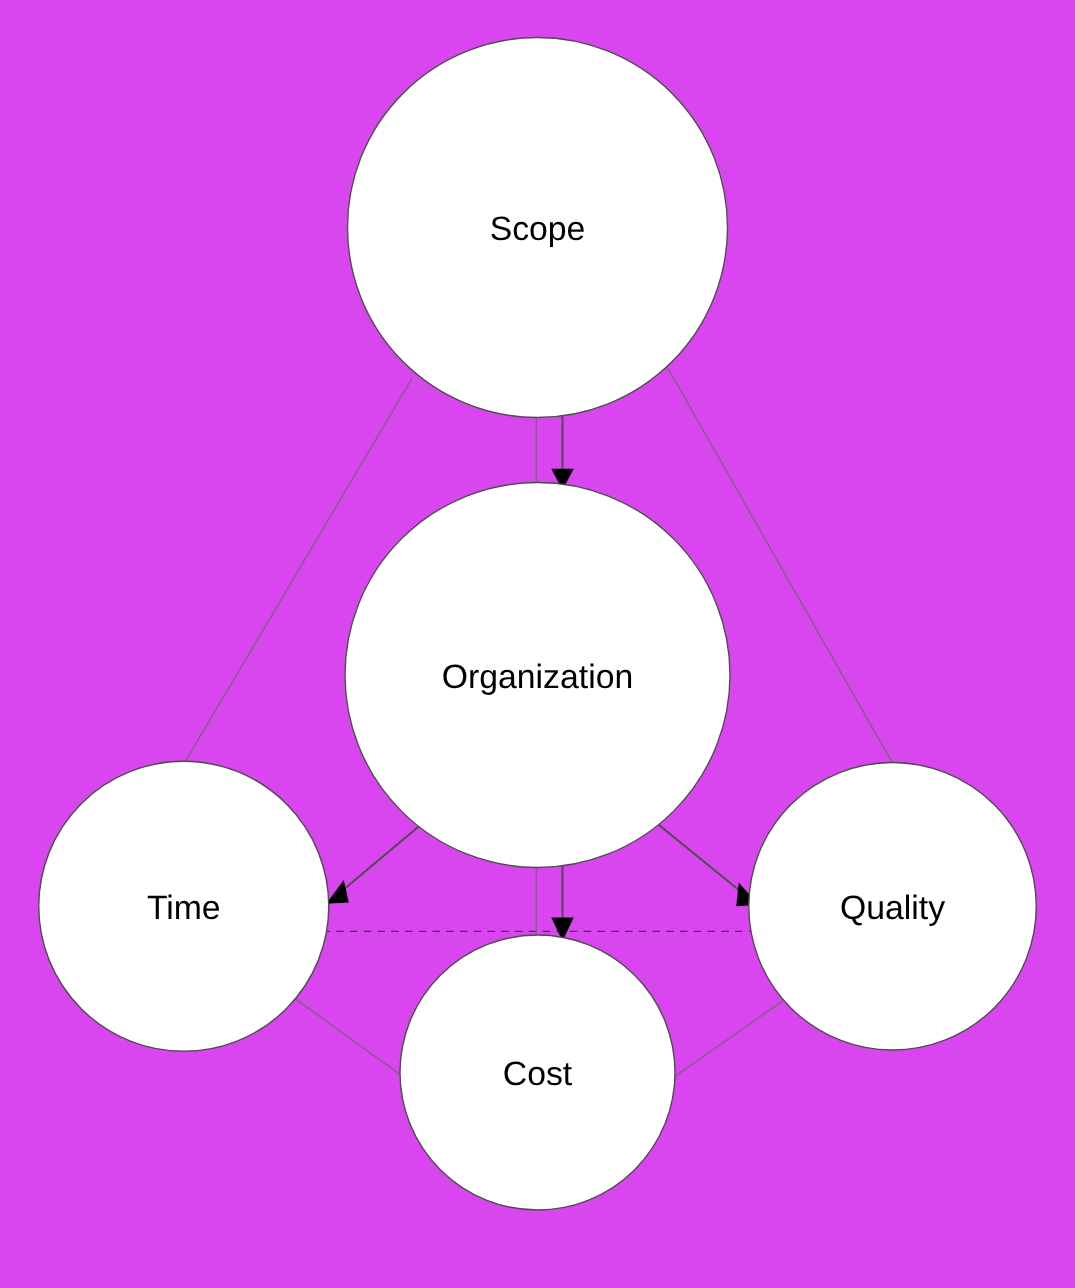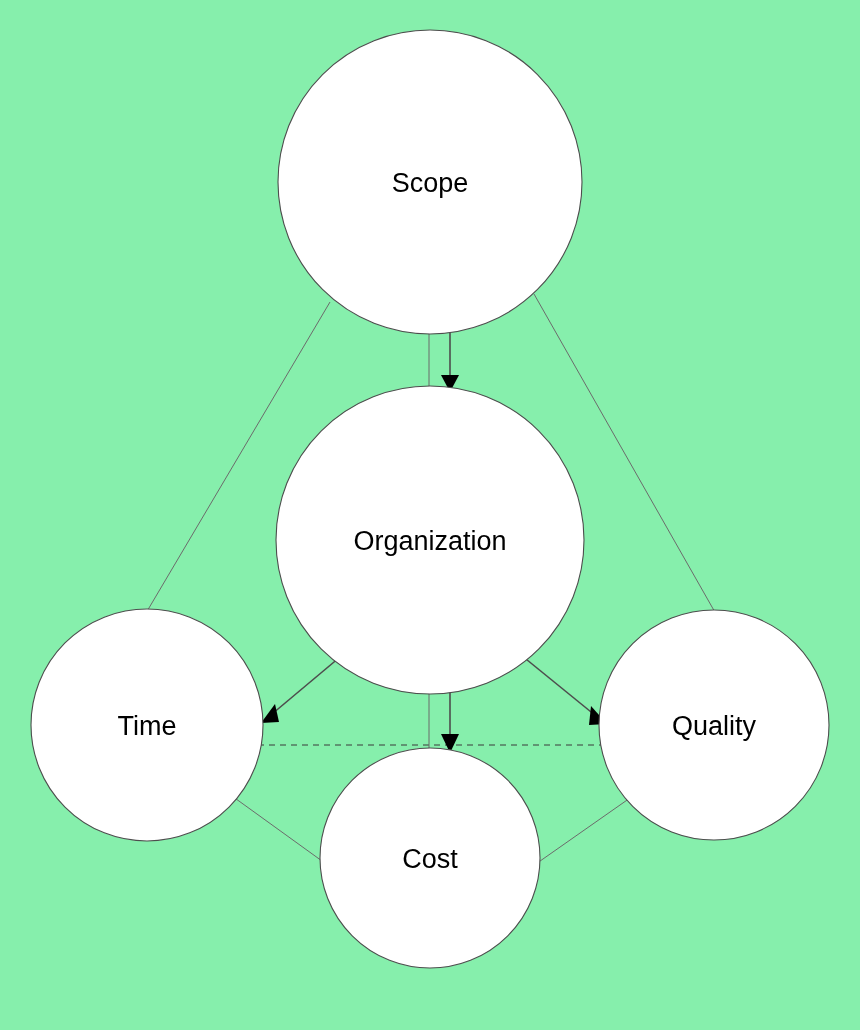--- a/index.html
+++ b/index.html
@@ -12,21 +12,21 @@
     width: 860px;
     height: 1030px;
     font-family: "Liberation Sans", sans-serif;
     overflow: hidden;
     position: relative;
   }
   #diagram-root {
     position: relative;
     width: 860px;
     height: 1030px;
-    background: #86efac;
+    background: #d946ef;
   }
   svg#diagram-svg {
     display: block;
     width: 860px;
     height: 1030px;
   }
   .node-circle {
     fill: #ffffff;
     stroke: #4d4d4d;
     stroke-width: 1.1;

